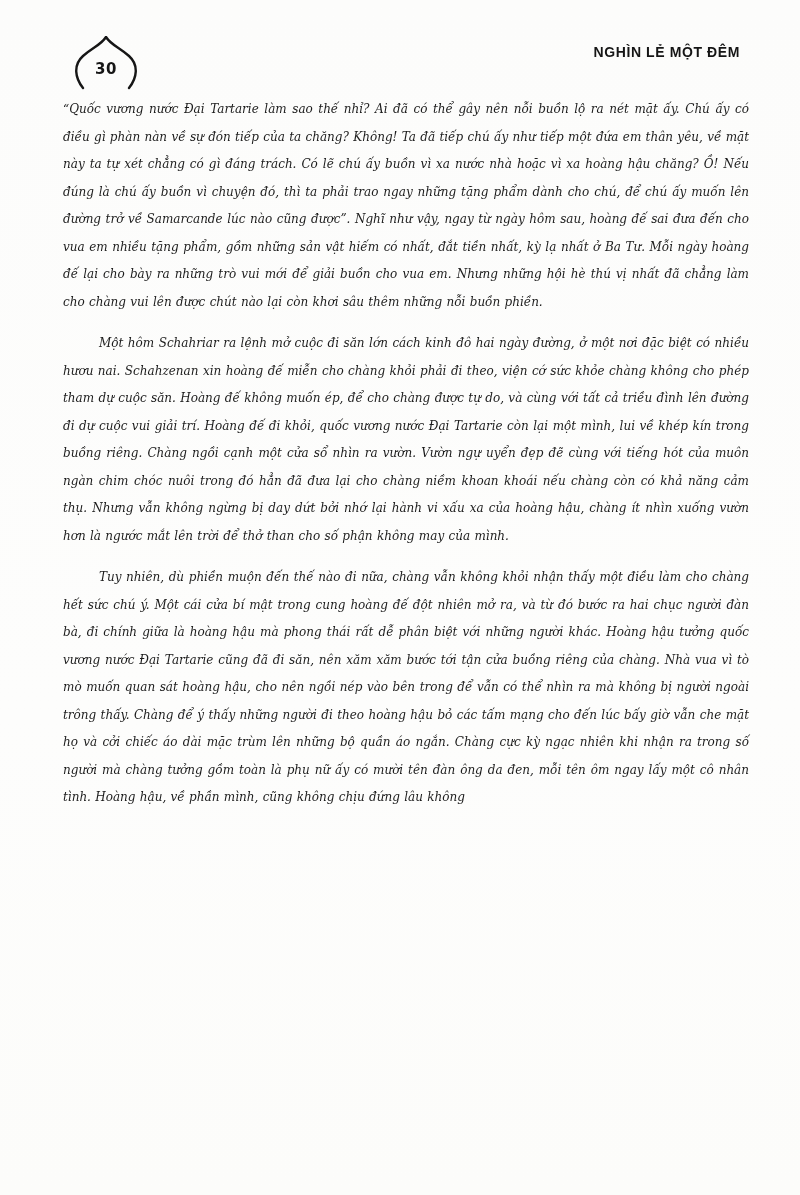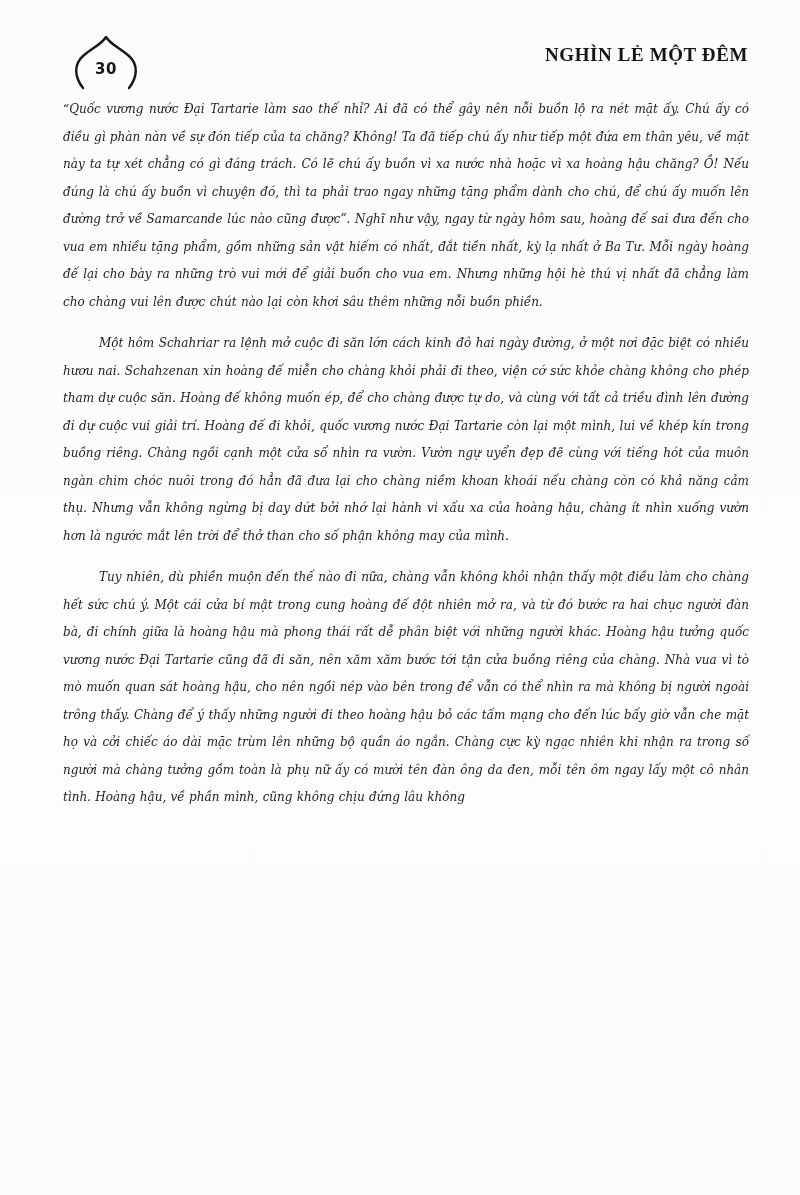--- a/index.html
+++ b/index.html
@@ -48,25 +48,25 @@
     text-align: center;
     font-family: "DejaVu Sans", sans-serif;
     font-weight: bold;
     font-size: 15px;
     line-height: 15px;
     color: #161616;
     letter-spacing: 0.5px;
   }
   .running-title {
     position: absolute;
-    right: 0;
+    right: 8px;
     top: 10px;
-    font-family: Liberation Serif, serif;
+    font-family: Liberation Sans, sans-serif;
     font-weight: 600;
-    font-size: 19px;
+    font-size: 14px;
     letter-spacing: 0.6px;
     color: #151515;
     white-space: nowrap;
   }
   
   .page-body {
     width: 686px;
   }
   .para {
     margin: 0 0 14px 0;

